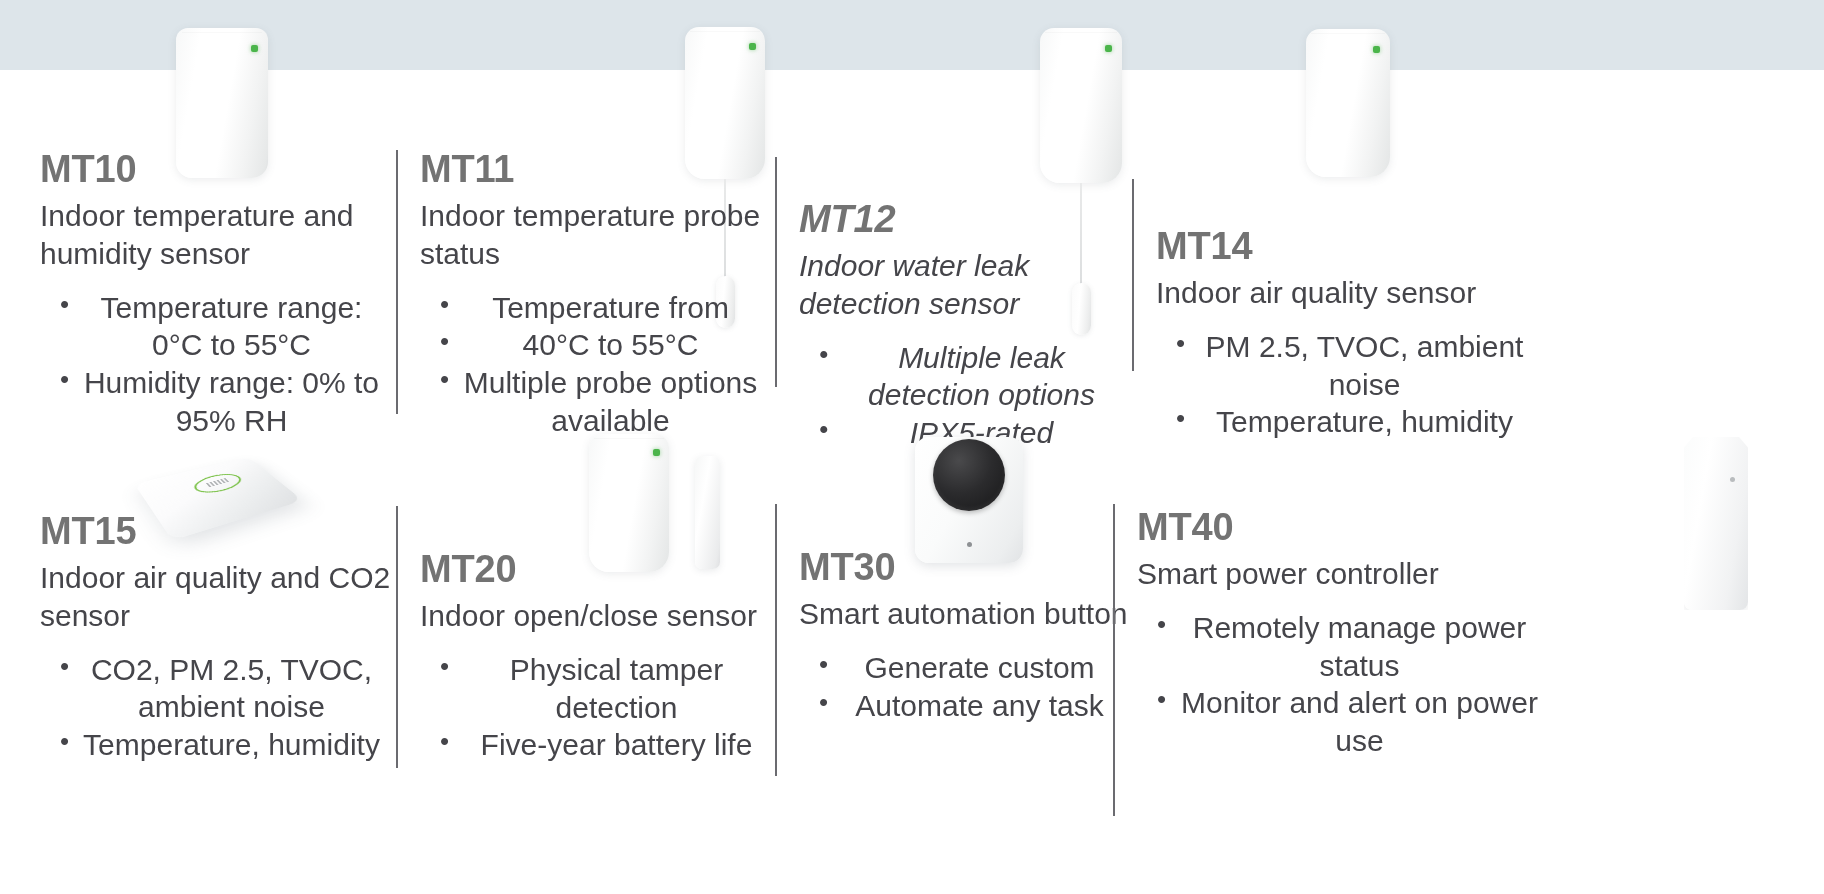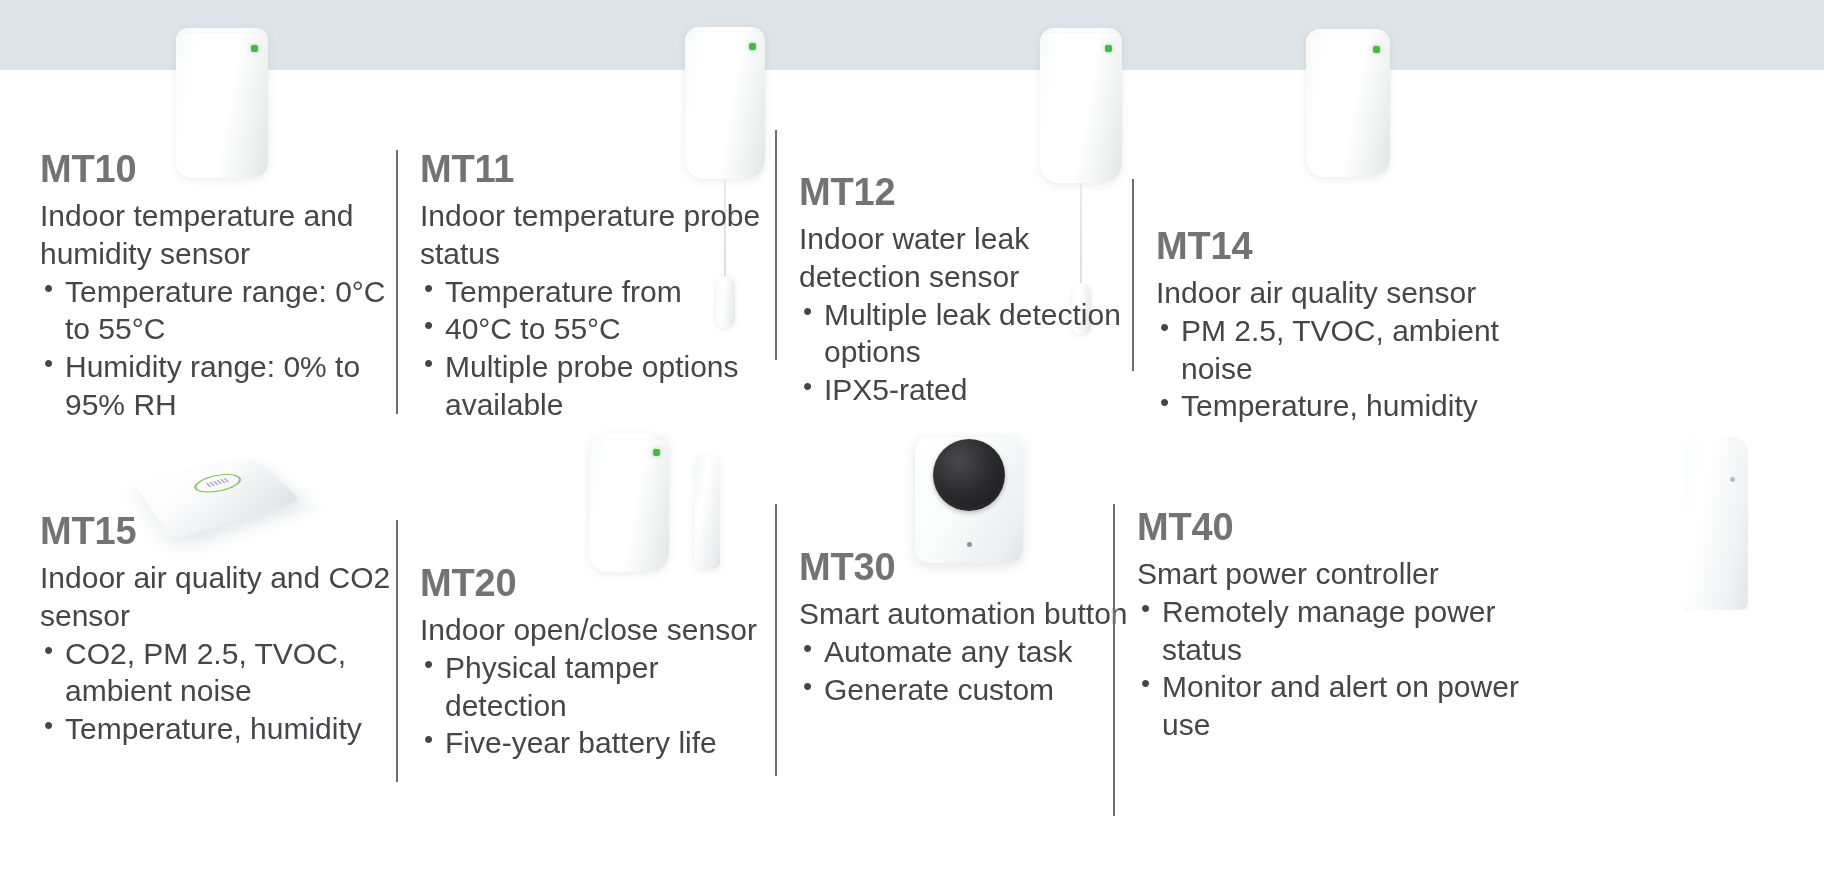--- a/index.html
+++ b/index.html
@@ -64,22 +64,23 @@
   }
   .desc {
     font-size: 30px;
     font-weight: 400;
     color: #45454a;
     line-height: 1.26;
     margin: 0;
   }
   .bullets {
     list-style: none;
-    margin: 0;
+    margin: 16px;
     padding: 0;
+    text-align: center;
   }
   .bullets li {
     position: relative;
     font-size: 30px;
     font-weight: 400;
     color: #45454a;
     line-height: 1.26;
     padding-left: 25px;
   }
   .bullets li::before {
@@ -289,21 +290,21 @@
   </div>
 
   <div class="device" style="left:1040px; top:28px; width:82px; height:155px;">
     <div class="dev-block tall">
       <div class="led" style="right:10px; top:17px;"></div>
     </div>
   </div>
   <div class="cable" style="left:1080px; top:183px; height:103px;"></div>
   <div class="probe" style="left:1072px; top:283px;"></div>
 
-  <div class="card" style="left:775px; top:173px; width:360px; height:276px;">
+  <div class="card" style="left:775px; top:200px; width:360px; height:276px;font-style:italic;">
     <div class="divider" style="height:230px; top:-43px;"></div>
     <div class="card-body" style="left:24px; width:340px;">
       <div class="model">MT12</div>
       <p class="desc">Indoor water leak detection sensor</p>
       <ul class="bullets">
         <li>Multiple leak detection options</li>
         <li>IPX5-rated</li>
       </ul>
     </div>
   </div>
@@ -344,21 +345,21 @@
     </div>
   </div>
 
   <div class="device" style="left:589px; top:434px; width:80px; height:138px;">
     <div class="dev-block tall">
       <div class="led" style="right:9px; top:15px;"></div>
     </div>
   </div>
   <div class="magnet-bar" style="left:695px; top:456px; width:25px; height:113px;"></div>
 
-  <div class="card" style="left:396px; top:564px; width:384px; height:286px;">
+  <div class="card" style="left:396px; top:550px; width:384px; height:286px;">
     <div class="divider" style="height:262px; top:-44px;"></div>
     <div class="card-body" style="left:24px; width:368px;">
       <div class="model">MT20</div>
       <p class="desc">Indoor open/close sensor</p>
       <ul class="bullets">
         <li>Physical tamper detection</li>
         <li>Five-year battery life</li>
       </ul>
     </div>
   </div>
@@ -369,22 +370,22 @@
       <div class="mic"></div>
     </div>
   </div>
 
   <div class="card" style="left:775px; top:548px; width:360px; height:288px;">
     <div class="divider" style="height:272px; top:-44px;"></div>
     <div class="card-body" style="left:24px; width:336px;">
       <div class="model">MT30</div>
       <p class="desc">Smart automation button</p>
       <ul class="bullets">
+        <li>Generate custom</li>
         <li>Automate any task</li>
-        <li>Generate custom</li>
       </ul>
     </div>
   </div>
 
   <div class="device" style="left:1684px; top:437px; width:64px; height:173px;">
     <div class="dev-power">
       <div class="dot-dark" style="right:13px; top:40px;"></div>
     </div>
   </div>
 

